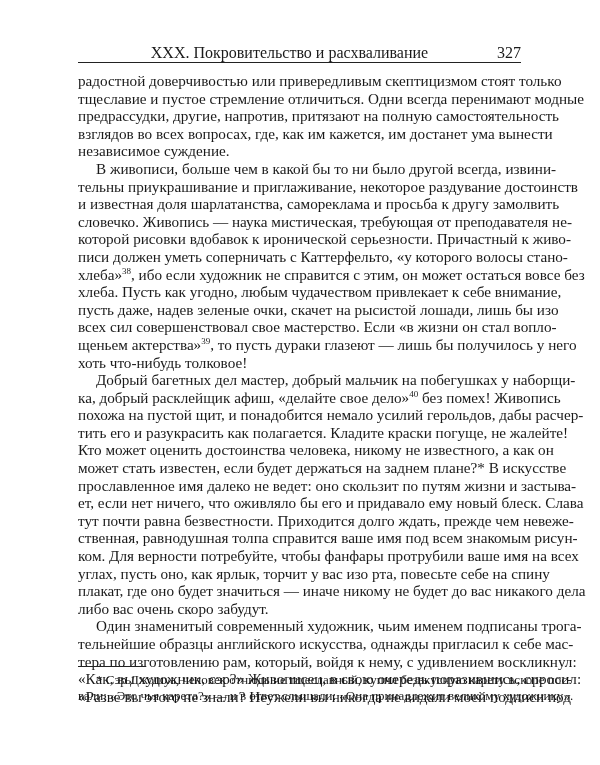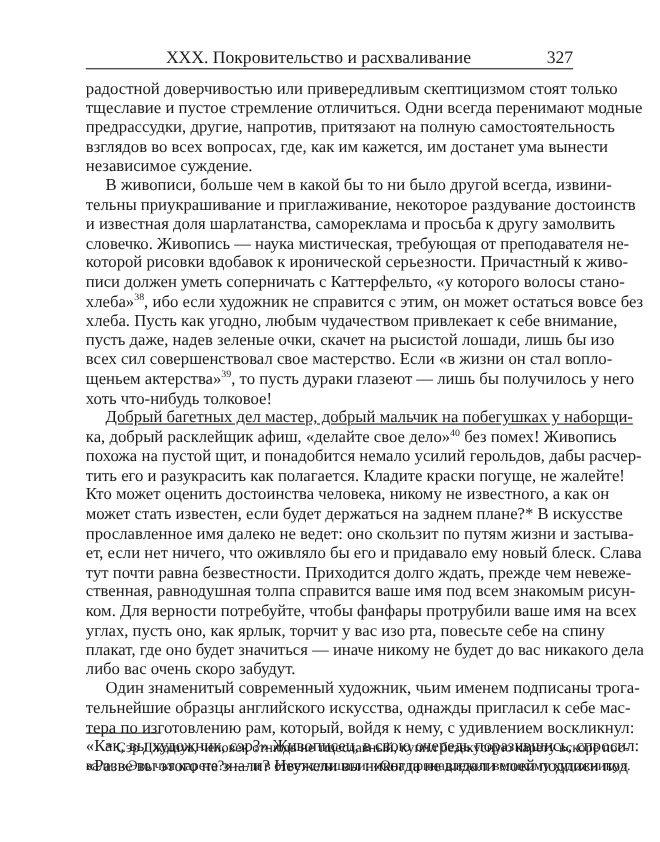--- a/index.html
+++ b/index.html
@@ -57,21 +57,21 @@
         <span class="line">которой рисовки вдобавок к иронической серьезности. Причастный к живо-</span>
         <span class="line">писи должен уметь соперничать с Каттерфельто, «у которого волосы стано-</span>
         <span class="line">хлеба»<sup>38</sup>, ибо если художник не справится с этим, он может остаться вовсе без</span>
         <span class="line">хлеба. Пусть как угодно, любым чудачеством привлекает к себе внимание,</span>
         <span class="line">пусть даже, надев зеленые очки, скачет на рысистой лошади, лишь бы изо</span>
         <span class="line">всех сил совершенствовал свое мастерство. Если «в жизни он стал вопло-</span>
         <span class="line">щеньем актерства»<sup>39</sup>, то пусть дураки глазеют — лишь бы получилось у него</span>
         <span class="line last">хоть что-нибудь толковое!</span>
       </p>
       <p class="para indent">
-        <span class="line" style="padding-left: 18px; text-decoration: underline;">Добрый багетных дел мастер, добрый мальчик на побегушках у наборщи-</span>
+        <span class="line" style="padding-left: 18px;">Добрый багетных дел мастер, добрый мальчик на побегушках у наборщи-</span>
         <span class="line">ка, добрый расклейщик афиш, «делайте свое дело»<sup>40</sup> без помех! Живопись</span>
         <span class="line">похожа на пустой щит, и понадобится немало усилий герольдов, дабы расчер-</span>
         <span class="line">тить его и разукрасить как полагается. Кладите краски погуще, не жалейте!</span>
         <span class="line">Кто может оценить достоинства человека, никому не известного, а как он</span>
         <span class="line">может стать известен, если будет держаться на заднем плане?* В искусстве</span>
         <span class="line">прославленное имя далеко не ведет: оно скользит по путям жизни и застыва-</span>
         <span class="line">ет, если нет ничего, что оживляло бы его и придавало ему новый блеск. Слава</span>
         <span class="line">тут почти равна безвестности. Приходится долго ждать, прежде чем невеже-</span>
         <span class="line">ственная, равнодушная толпа справится ваше имя под всем знакомым рисун-</span>
         <span class="line">ком. Для верности потребуйте, чтобы фанфары протрубили ваше имя на всех</span>

